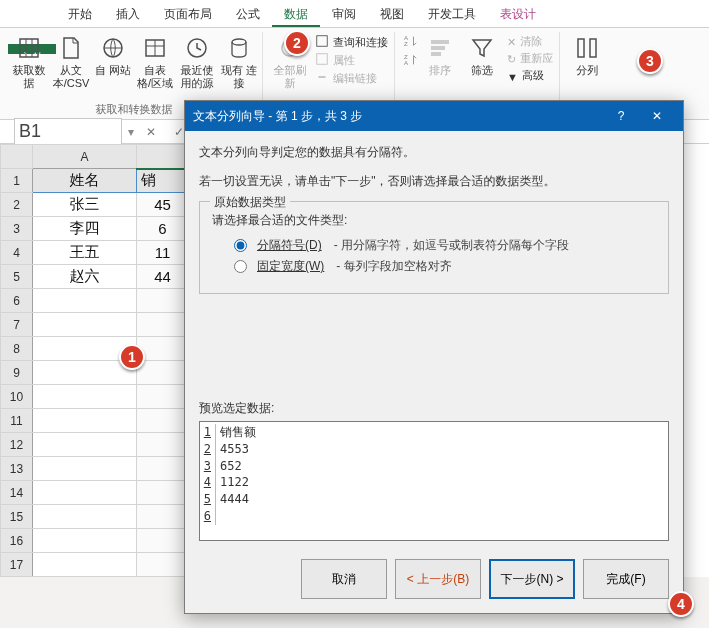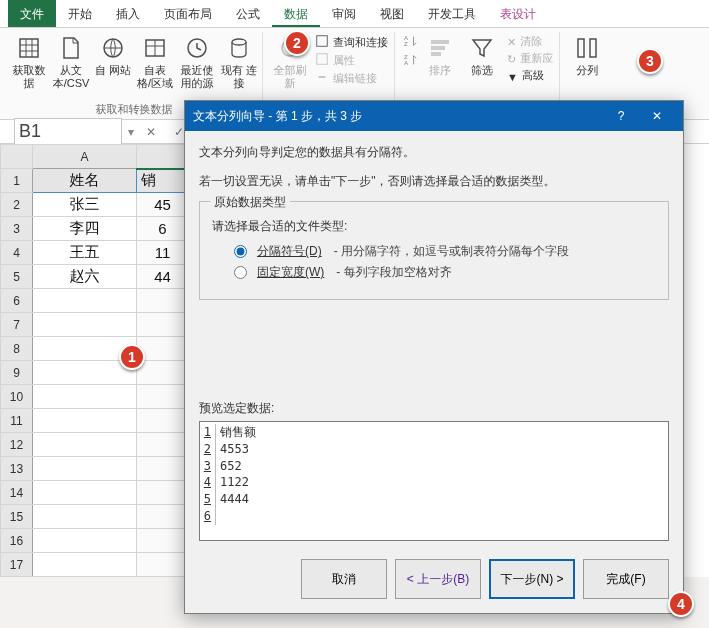--- a/index.html
+++ b/index.html
@@ -22,20 +22,21 @@
     padding-left: 8px;
   }
   .ribbon-tabs .tab {
     padding: 6px 12px 4px;
     font-size: 12px;
     cursor: default;
   }
   .ribbon-tabs .tab.file {
     background: #217346;
     color: #fff;
+    margin-top: 44px;
   }
   .ribbon-tabs .tab.active {
     border-bottom: 2px solid #217346;
     color: #217346;
   }
   .ribbon-tabs .tab.ctx {
     color: #ae4689;
   }
   
   .ribbon-toolbar {
@@ -178,21 +179,21 @@
     align-items: center;
     padding: 0 8px;
     font-size: 12px;
   }
   .dlg-title .ttxt { flex: 1;}
   .dlg-title .dbtn { width: 36px; text-align: center; height:30px; line-height:30px; }
   .dlg-body { padding: 12px 14px 8px; flex:1; display:flex; flex-direction:column; color:#333;}
   .dlg-body p { font-size:12px; margin-bottom:10px; line-height:1.6;}
   .fieldset {
     border: 1px solid #bfbfbf;
-    padding: 16px 12px 14px;
+    padding: 10px 12px 14px;
     position: relative;
     margin-bottom: 14px;
   }
   .fieldset .legend {
     position: absolute; top: -8px; left: 10px;
     background: #f0f0f0; padding: 0 4px; font-size:12px;
   }
   .fieldset .prompt { font-size:12px; margin-bottom:8px; }
   .radio-row {
     display:flex; align-items:center; gap:6px; margin: 4px 0 4px 22px;
@@ -218,21 +219,21 @@
     padding:10px 14px 14px;
   }
   .dlg-buttons button {
     width: 86px; height:40px;
     font-size:12px;
     border:1px solid #9a9a9a;
     background:#e9e9e9;
     font-family:inherit;
   }
   .dlg-buttons button.primary { border:2px solid #0a62b0; background:#e9e9e9;}
-  .dlg-buttons button:disabled { color:#4c1d95; }
+  .dlg-buttons button:disabled { color:#c2410c; }
   .ico svg { width:24px; height:24px; }
   .si svg { width:14px; height:14px; }
 </style>
 </head>
 <body>
 
 <div class="ribbon-tabs">
   <div class="tab file">文件</div>
   <div class="tab">开始</div>
   <div class="tab">插入</div>

